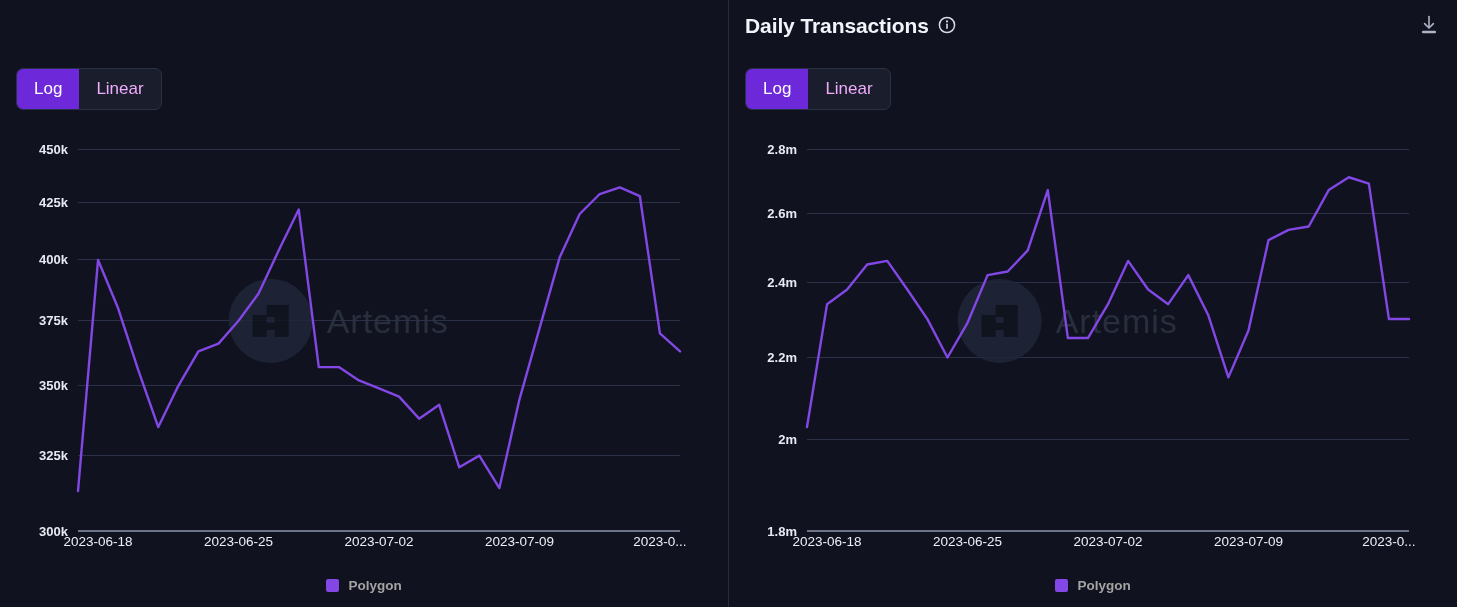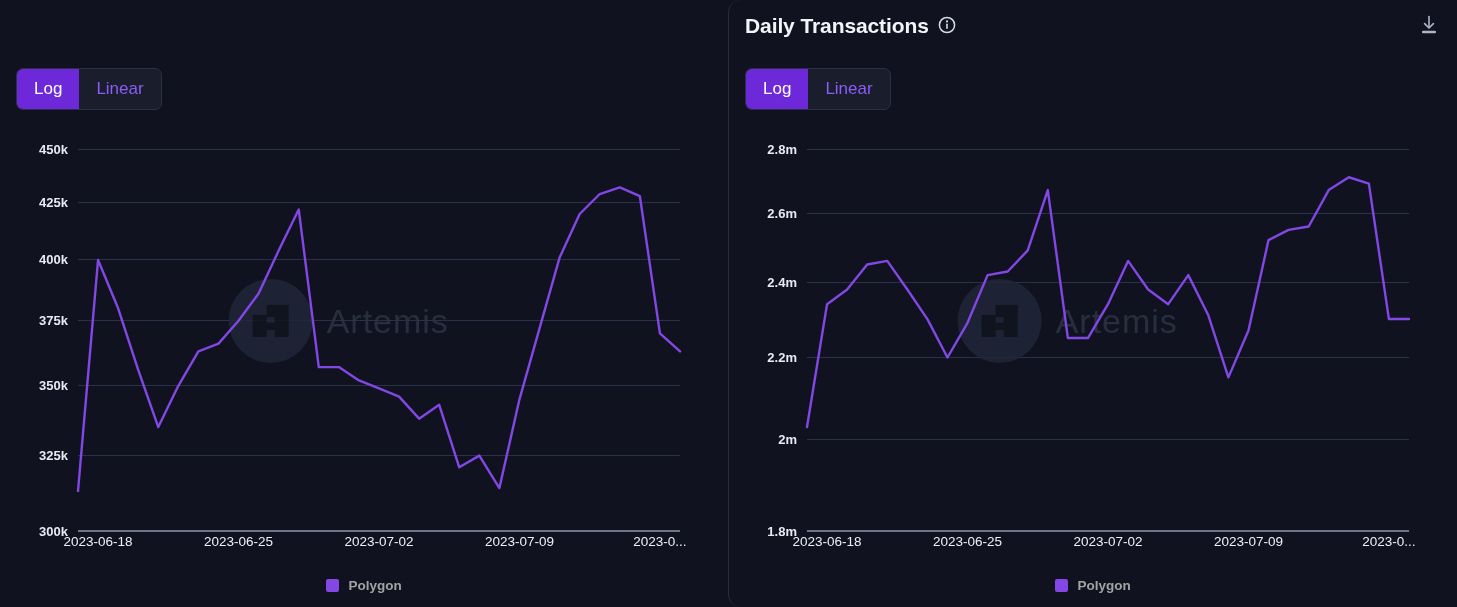--- a/index.html
+++ b/index.html
@@ -23,21 +23,20 @@
     display: flex;
   }
   .panel {
     position: relative;
     width: 728px;
     height: 607px;
     box-sizing: border-box;
   }
   .panel.right {
     border-left: 1px solid #272c3d;
-    border-radius: 13px;
   }
 
   
   .panel-header {
     position: absolute;
     top: 8px;
     left: 16px;
     right: 16px;
     height: 34px;
     display: flex;
@@ -83,21 +82,21 @@
     border: 1px solid #2b3145;
     border-radius: 7px;
     overflow: hidden;
   }
   .scale-opt {
     display: flex;
     align-items: center;
     justify-content: center;
     padding: 0 17px;
     font-size: 17px;
-    color: #8b5cf6;
+    color: #f0abfc;
     cursor: pointer;
     user-select: none;
     background: transparent;
     border: 0;
     font-family: "Liberation Sans", sans-serif;
   }
   .scale-opt.active {
     background: #6d28d9;
     color: #ffffff;
   }

